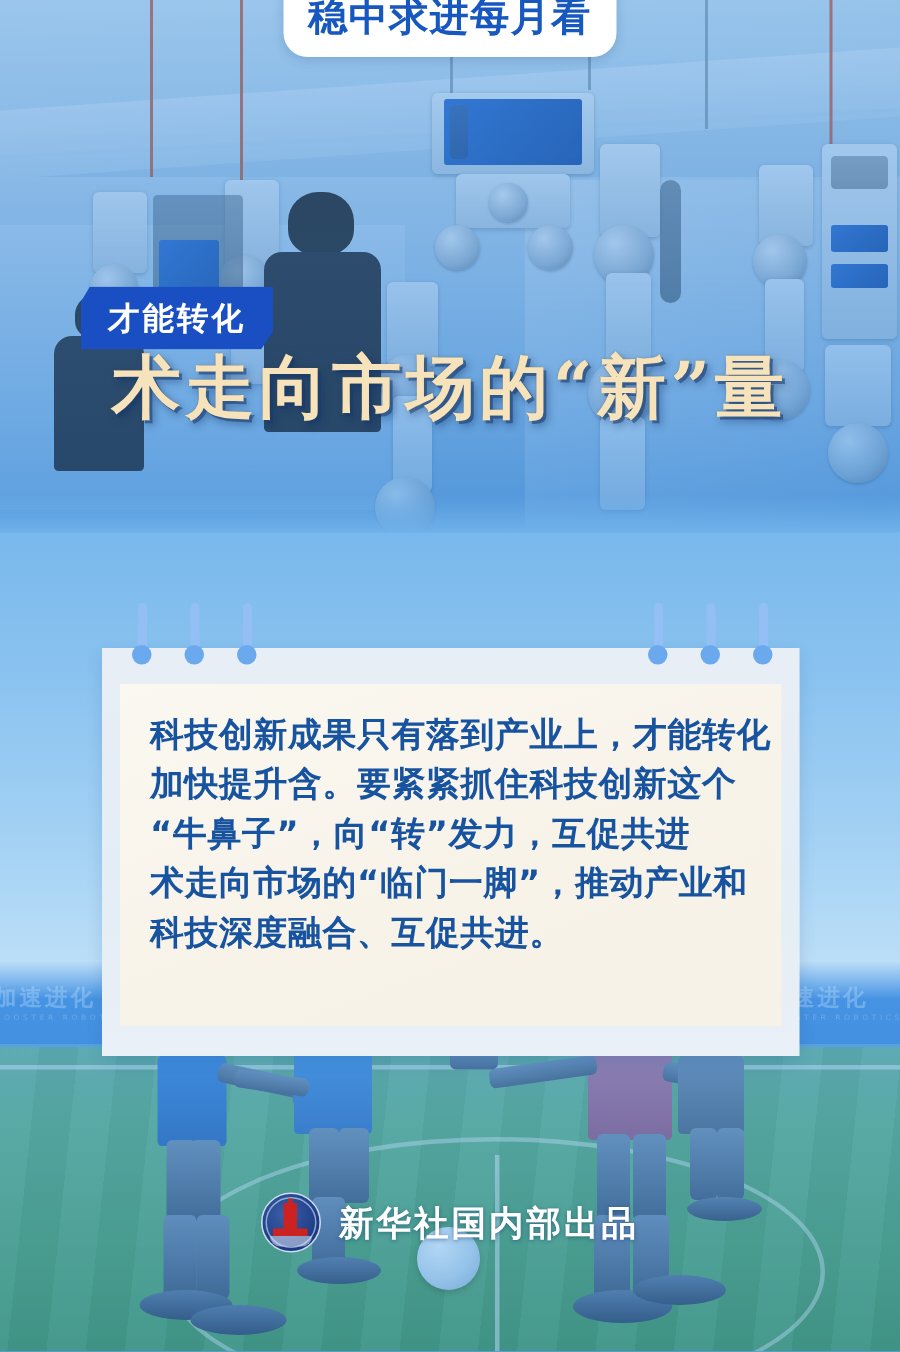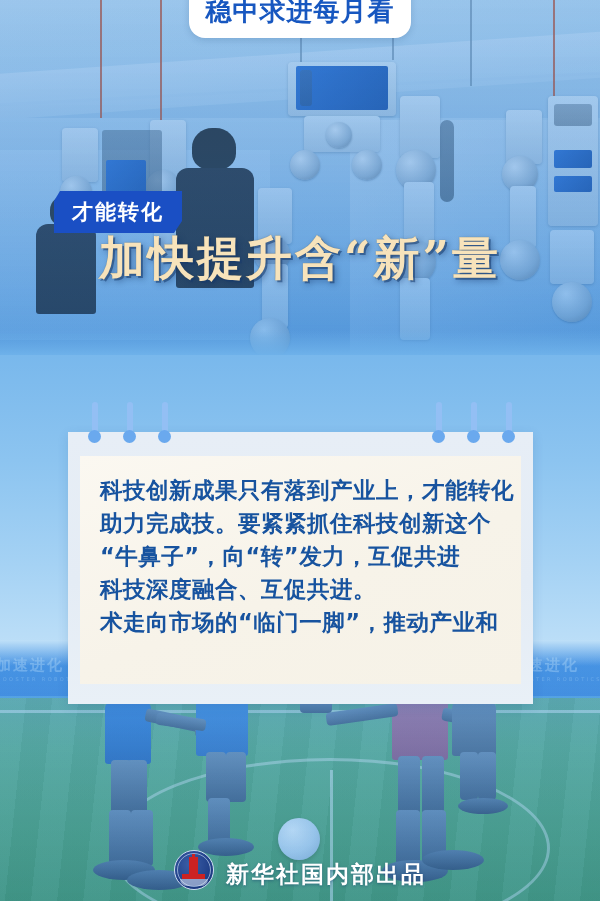--- a/index.html
+++ b/index.html
@@ -262,22 +262,22 @@
     position:absolute; left:3.5px; top:0; width:6px; height:38px;
     background:#93bff4; border-radius:3px;
   }
   .pin .head {
     position:absolute; left:0; top:28px; width:13px; height:13px;
     background:#6aa9ee; border-radius:50%;
   }
 
   
   .footer {
-    position:absolute; left:0; top:840px; width:600px; height:50px;
-    display:flex; align-items:flex-end; justify-content:center;
+    position:absolute; left:0; top:790px; width:600px; height:50px;
+    display:flex; align-items:center; justify-content:center;
     gap:12px; z-index:30;
   }
   .logo { width:40px; height:40px; position:relative; }
   .logo .ring {
     position:absolute; inset:0; border-radius:50%;
     background:radial-gradient(circle at 40% 35%,#3b5fa8,#1e3d86 65%,#15306e);
     border:1.5px solid #cfdcf2;
   }
   .logo .ring2 {
     position:absolute; inset:3px; border-radius:50%;
@@ -449,21 +449,21 @@
 
   <div class="pill">
     <span>稳中求进每月看</span>
   </div>
 
   <div class="obs-banner">
     <span>才能转化</span>
   </div>
 
   <div class="title-wrap">
-    <div class="tline tline2">加快提升含“新”量</div>
+    <div class="tline tline2">术走向市场的“新”量</div>
   </div>
 
   <div class="pins-left">
     <div class="pin">
         <div class="stem"></div>
         <div class="head"></div>
       </div>
     <div class="pin">
         <div class="stem"></div>
         <div class="head"></div>
@@ -485,24 +485,24 @@
     <div class="pin">
         <div class="stem"></div>
         <div class="head"></div>
       </div>
   </div>
 
   <div class="card">
     <div class="card-inner">
       <div class="quote">
         <div>科技创新成果只有落到产业上，才能转化</div>
-        <div>助力完成技。要紧紧抓住科技创新这个</div>
+        <div>加快提升含。要紧紧抓住科技创新这个</div>
         <div>“牛鼻子”，向“转”发力，互促共进</div>
+        <div>术走向市场的“临门一脚”，推动产业和</div>
         <div>科技深度融合、互促共进。</div>
-        <div>术走向市场的“临门一脚”，推动产业和</div>
       </div>
     </div>
   </div>
 
   <div class="footer">
     <div class="logo">
       <div class="ring"></div>
       <div class="ring2"></div>
       <div class="tcap"></div>
       <div class="tower"></div>

